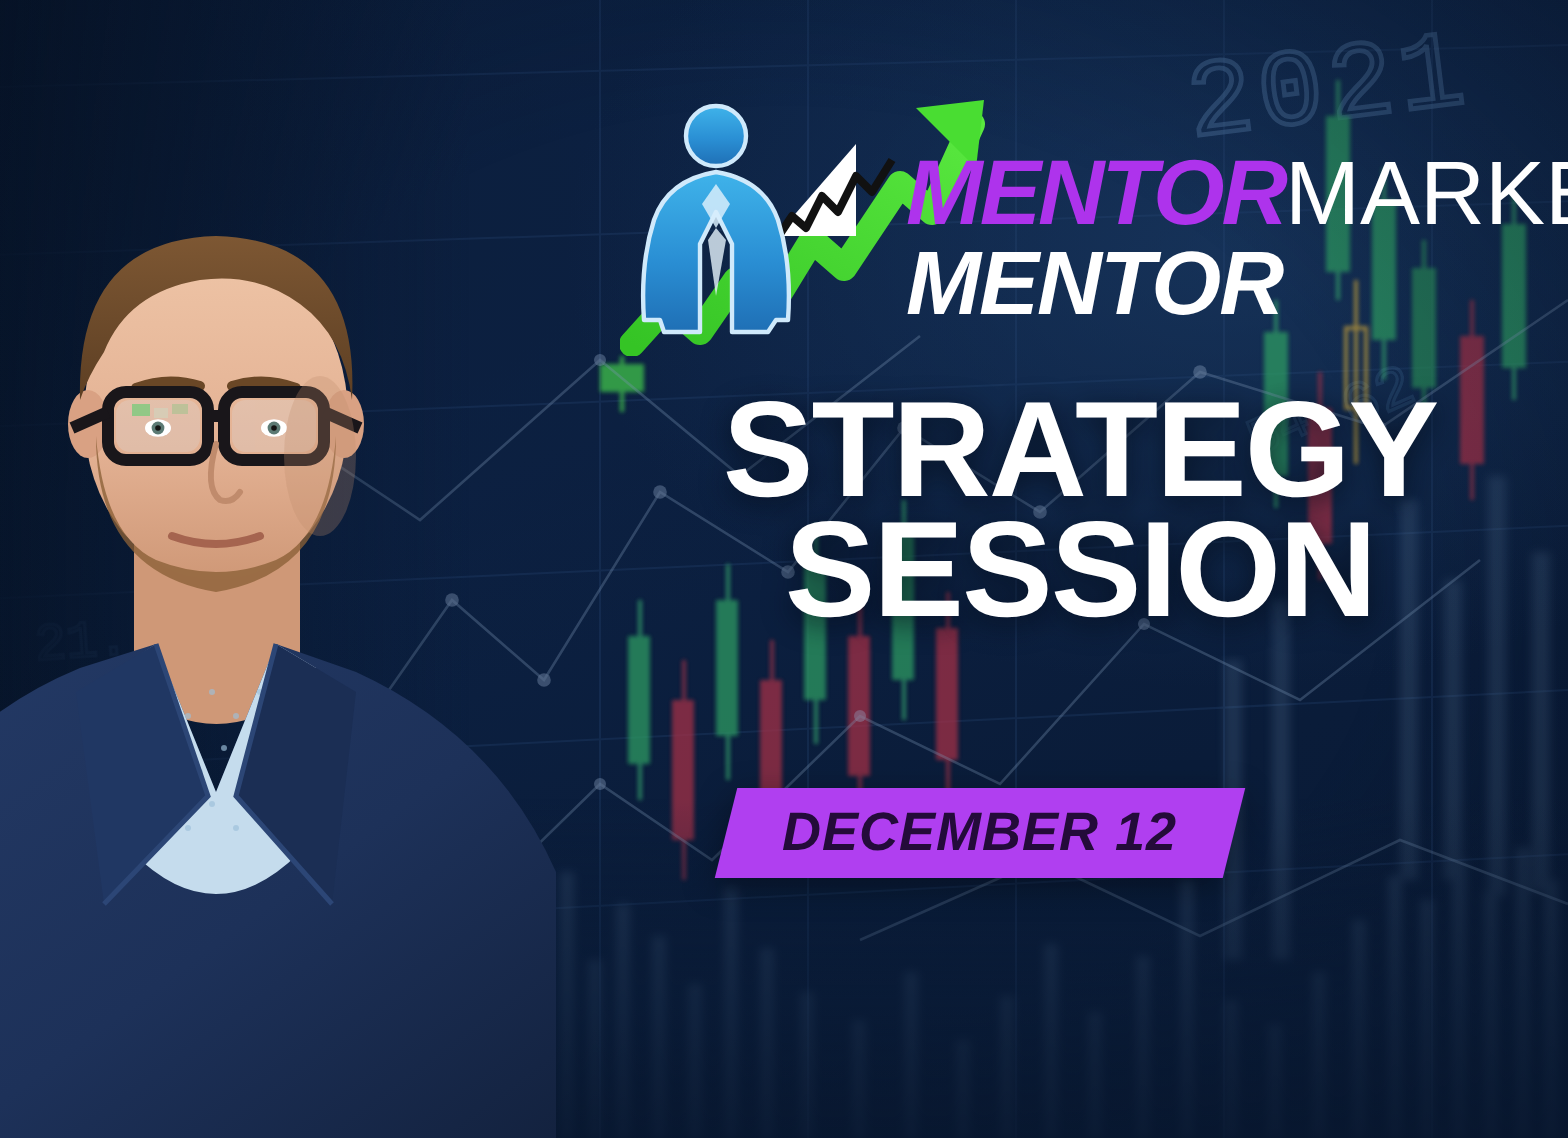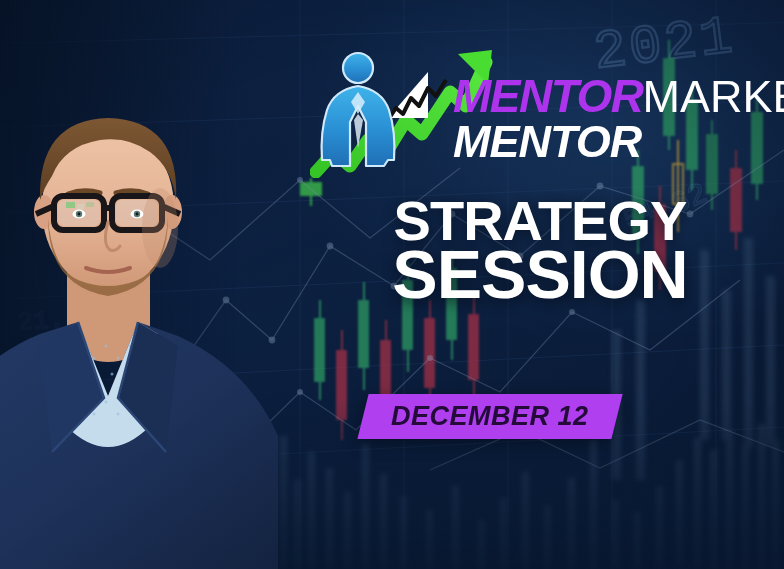--- a/index.html
+++ b/index.html
@@ -65,21 +65,21 @@
     margin-top:2px; white-space:nowrap;
   }
 
   
   .headline {
     position:absolute; left:300px; top:196px; width:480px;
     text-align:center;
   }
   .hl-line {
     font-family:"Liberation Sans", sans-serif;
-    font-weight:bold; font-size:56px; line-height:0.88;
+    font-weight:bold; font-size:68px; line-height:0.88;
     color:#ffffff; letter-spacing:-1px;
     text-shadow:0 3px 14px rgba(4,12,26,0.75);
   }
   .hl-line.l2 { font-size:68px; }
 
   
   .date-banner {
     position:absolute; left:363px; top:394px; width:254px; height:45px;
     background:#b03ff0;
     transform:skewX(-14deg);

